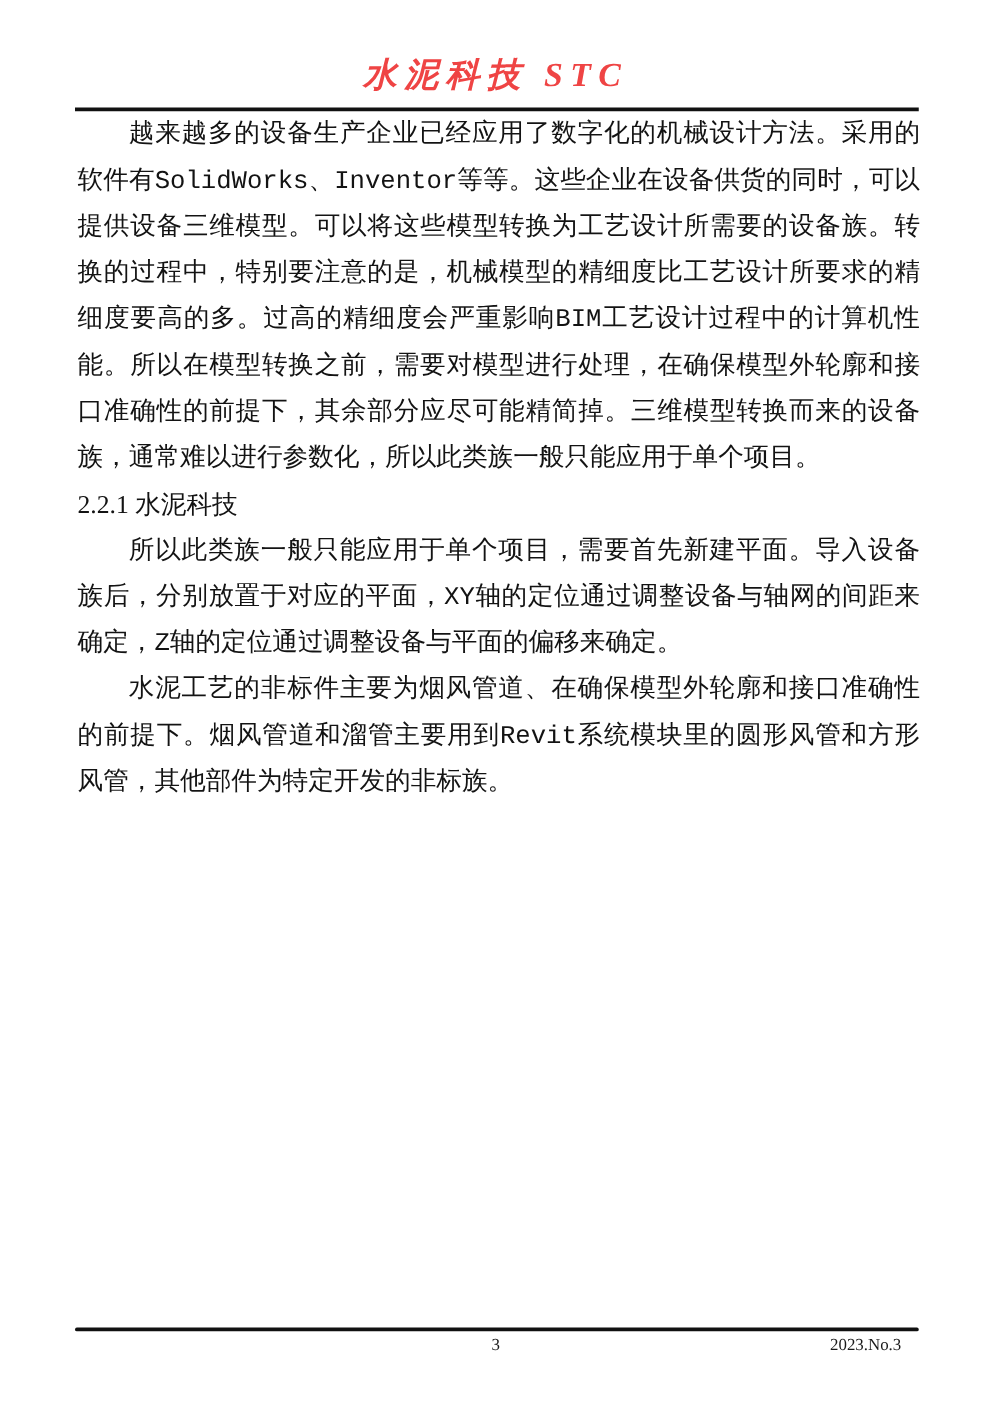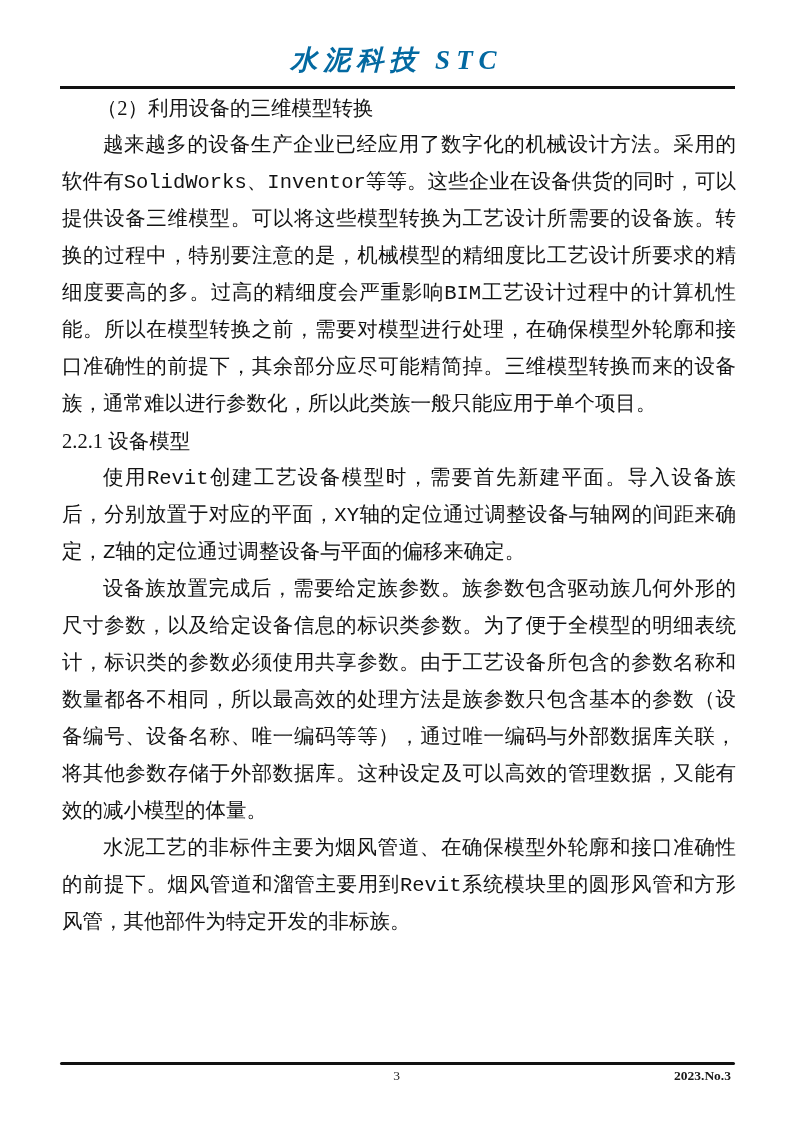--- a/index.html
+++ b/index.html
@@ -24,21 +24,21 @@
     left: 0;
     right: 0;
   }
   .journal-title {
     margin-top: 42px;
     text-align: center;
     font-size: 27px;
     font-weight: bold;
     font-style: italic;
     letter-spacing: 6px;
-    color: #0369a1;
+    color: #ef4444;
     font-family: "Liberation Serif", "DejaVu Serif", serif;
   }
   .header-rule {
     margin: 8px auto 0 60px;
     width: 675px;
     height: 3px;
     background: #111111;
   }
   
   .article-body {
@@ -86,42 +86,39 @@
     top: 1068px;
     left: 0;
     right: 0;
     text-align: center;
     font-size: 13.5px;
     color: #1a1a1a;
   }
   .footer-issue {
     position: absolute;
     top: 1068px;
-    right: 62px;
+    right: 72px;
     font-size: 13.5px;
     color: #1a1a1a;
-    font-weight: bold;
   }
 </style>
 </head>
 <body>
 
 <div class="page">
 
   <header class="page-header">
     <div class="journal-title">水泥科技 STC</div>
     <div class="header-rule"></div>
   </header>
 
   <main class="article-body">
-    <p class="list-head">（2）利用设备的三维模型转换</p>
     <p class="para">越来越多的设备生产企业已经应用了数字化的机械设计方法。采用的软件有SolidWorks、Inventor等等。这些企业在设备供货的同时，可以提供设备三维模型。可以将这些模型转换为工艺设计所需要的设备族。转换的过程中，特别要注意的是，机械模型的精细度比工艺设计所要求的精细度要高的多。过高的精细度会严重影响BIM工艺设计过程中的计算机性能。所以在模型转换之前，需要对模型进行处理，在确保模型外轮廓和接口准确性的前提下，其余部分应尽可能精简掉。三维模型转换而来的设备族，通常难以进行参数化，所以此类族一般只能应用于单个项目。</p>
-    <h3 class="subheading">2.2.1 设备模型</h3>
-    <p class="para">使用Revit创建工艺设备模型时，需要首先新建平面。导入设备族后，分别放置于对应的平面，XY轴的定位通过调整设备与轴网的间距来确定，Z轴的定位通过调整设备与平面的偏移来确定。</p>
-    <p class="para">设备族放置完成后，需要给定族参数。族参数包含驱动族几何外形的尺寸参数，以及给定设备信息的标识类参数。为了便于全模型的明细表统计，标识类的参数必须使用共享参数。由于工艺设备所包含的参数名称和数量都各不相同，所以最高效的处理方法是族参数只包含基本的参数（设备编号、设备名称、唯一编码等等），通过唯一编码与外部数据库关联，将其他参数存储于外部数据库。这种设定及可以高效的管理数据，又能有效的减小模型的体量。</p>
+    <h3 class="subheading">2.2.1 水泥科技</h3>
+    <p class="para">所以此类族一般只能应用于单个项目，需要首先新建平面。导入设备族后，分别放置于对应的平面，XY轴的定位通过调整设备与轴网的间距来确定，Z轴的定位通过调整设备与平面的偏移来确定。</p>
     <p class="para">水泥工艺的非标件主要为烟风管道、在确保模型外轮廓和接口准确性的前提下。烟风管道和溜管主要用到Revit系统模块里的圆形风管和方形风管，其他部件为特定开发的非标族。</p>
   </main>
 
   <footer>
     <div class="footer-rule"></div>
     <div class="footer-pagenum">3</div>
     <div class="footer-issue">2023.No.3</div>
   </footer>
 
 </div>

